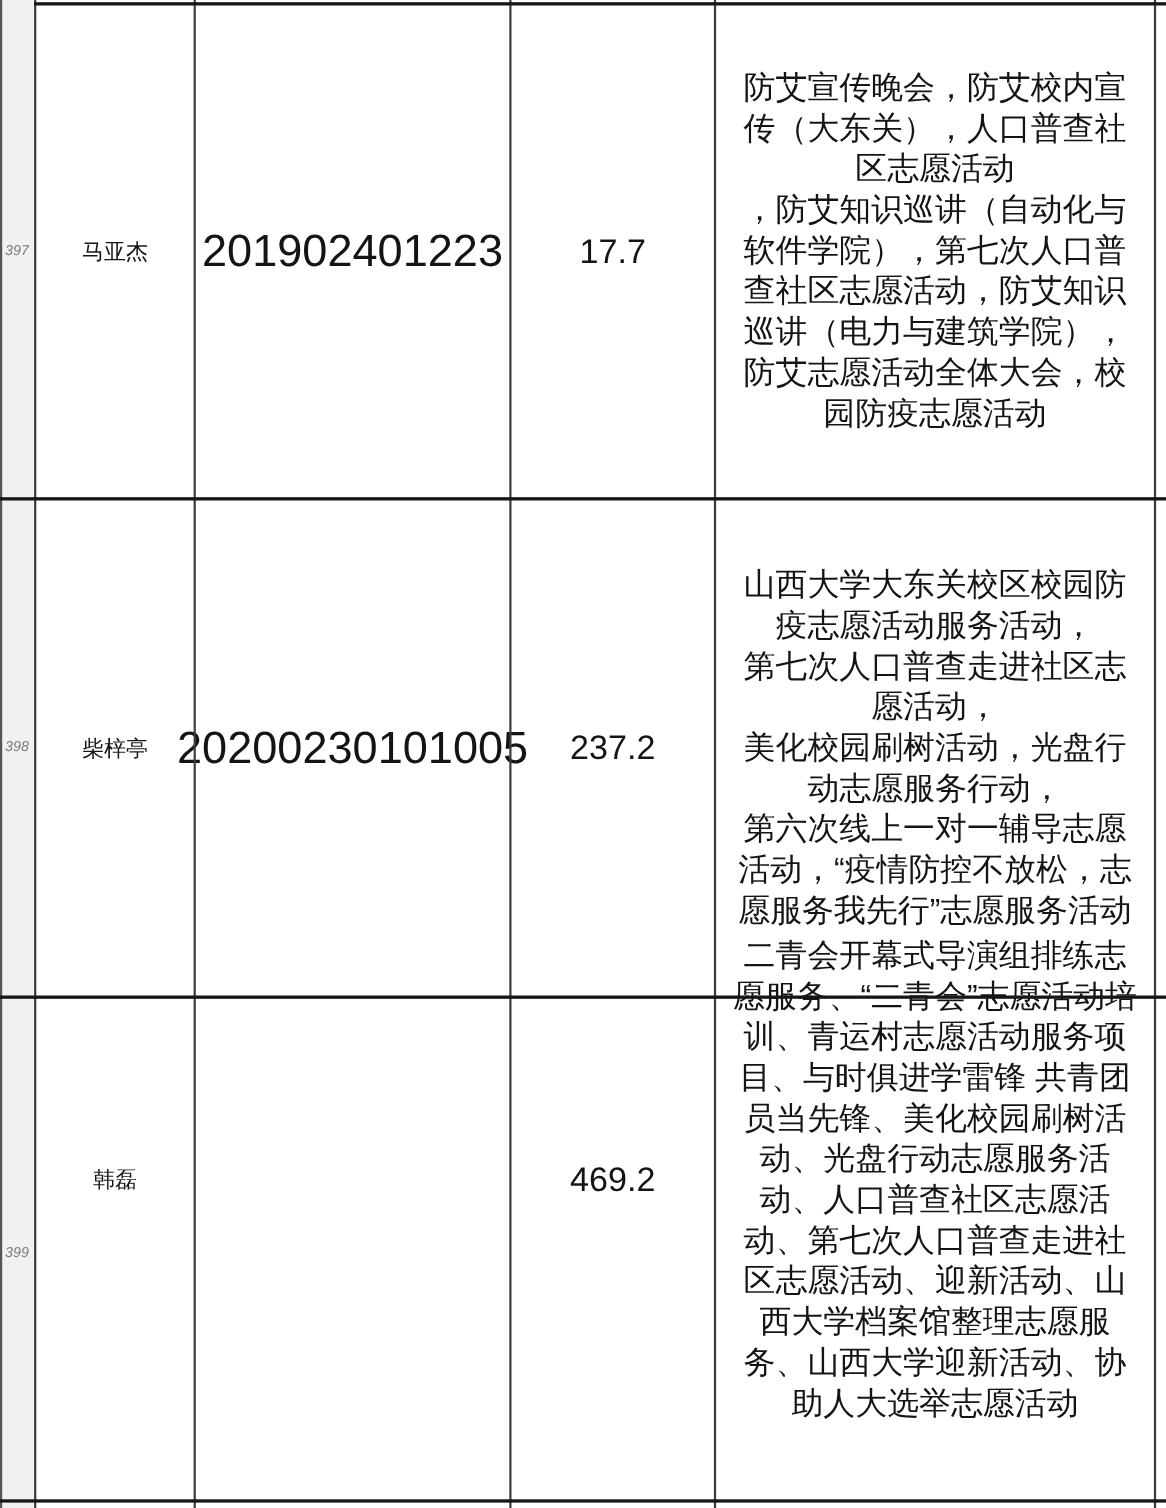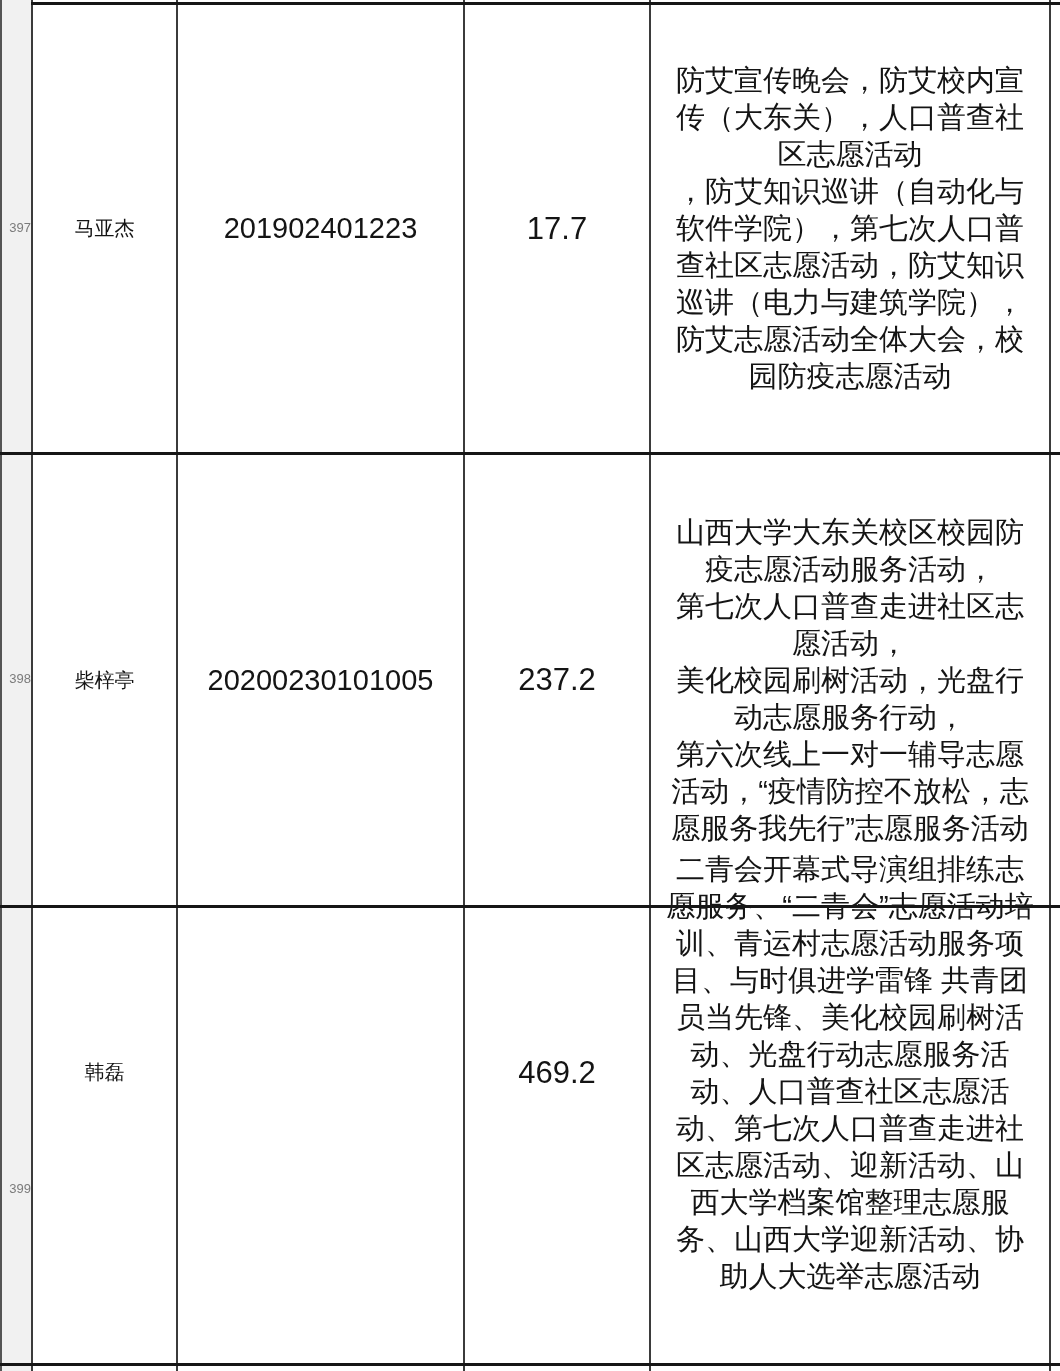--- a/index.html
+++ b/index.html
@@ -17,42 +17,43 @@
   
   .gutter {
     position: absolute;
     left: 0; top: 0;
     width: 31px; height: 1371px;
     background: #f1f1f1;
   }
   .row-num {
     position: absolute;
     left: 0; width: 31px;
-    text-align: right;
+    text-align: center;
     font-size: 13px;
     color: #7b7b7b;
+    font-style: italic;
   }
 
   
   .vline { position: absolute; top: 0; height: 1371px; width: 2px; background: #3b3b3b; }
   .edge  { position: absolute; top: 0; height: 1371px; width: 2px; background: #555555; left: 0; }
   .hline { position: absolute; left: 0; width: 1060px; height: 3px; background: #161616; }
   .hline.top { left: 31px; width: 1029px; }
 
   
   .cell {
     position: absolute;
     display: flex;
     align-items: center;
     justify-content: center;
     color: #141414;
     text-align: center;
   }
   .cell.name  { left: 33px;  width: 143px; font-size: 20px; letter-spacing: 0px; }
-  .cell.sid   { left: 178px; width: 285px; font-size: 29px; text-align: center; }
+  .cell.sid   { left: 178px; width: 285px; font-size: 41px; text-align: center; }
   .cell.hours { left: 465px; width: 184px; font-size: 31px; text-align: right; }
   .cell.desc  {
     left: 651px; width: 398px;
     font-size: 29px;
     line-height: 37px;
     white-space: pre-line;
     padding: 0 4px;
   }
 
   .r0 { top: 5px;   height: 447px; }
@@ -60,21 +61,21 @@
   .r2 { top: 908px; height: 329px; }
 </style>
 </head>
 <body>
 
 <div class="screen">
 
   <div class="gutter"></div>
   <div class="row-num" style="top: 220px;">397</div>
   <div class="row-num" style="top: 671px;">398</div>
-  <div class="row-num" style="top: 1181px;">399</div>
+  <div class="row-num" style="top: 1131px;">399</div>
 
   <div class="cell name r0">马亚杰</div>
   <div class="cell sid r0">201902401223</div>
   <div class="cell hours r0">17.7</div>
   <div class="cell desc r0">防艾宣传晚会，防艾校内宣
 传（大东关），人口普查社
 区志愿活动
 ，防艾知识巡讲（自动化与
 软件学院），第七次人口普
 查社区志愿活动，防艾知识

